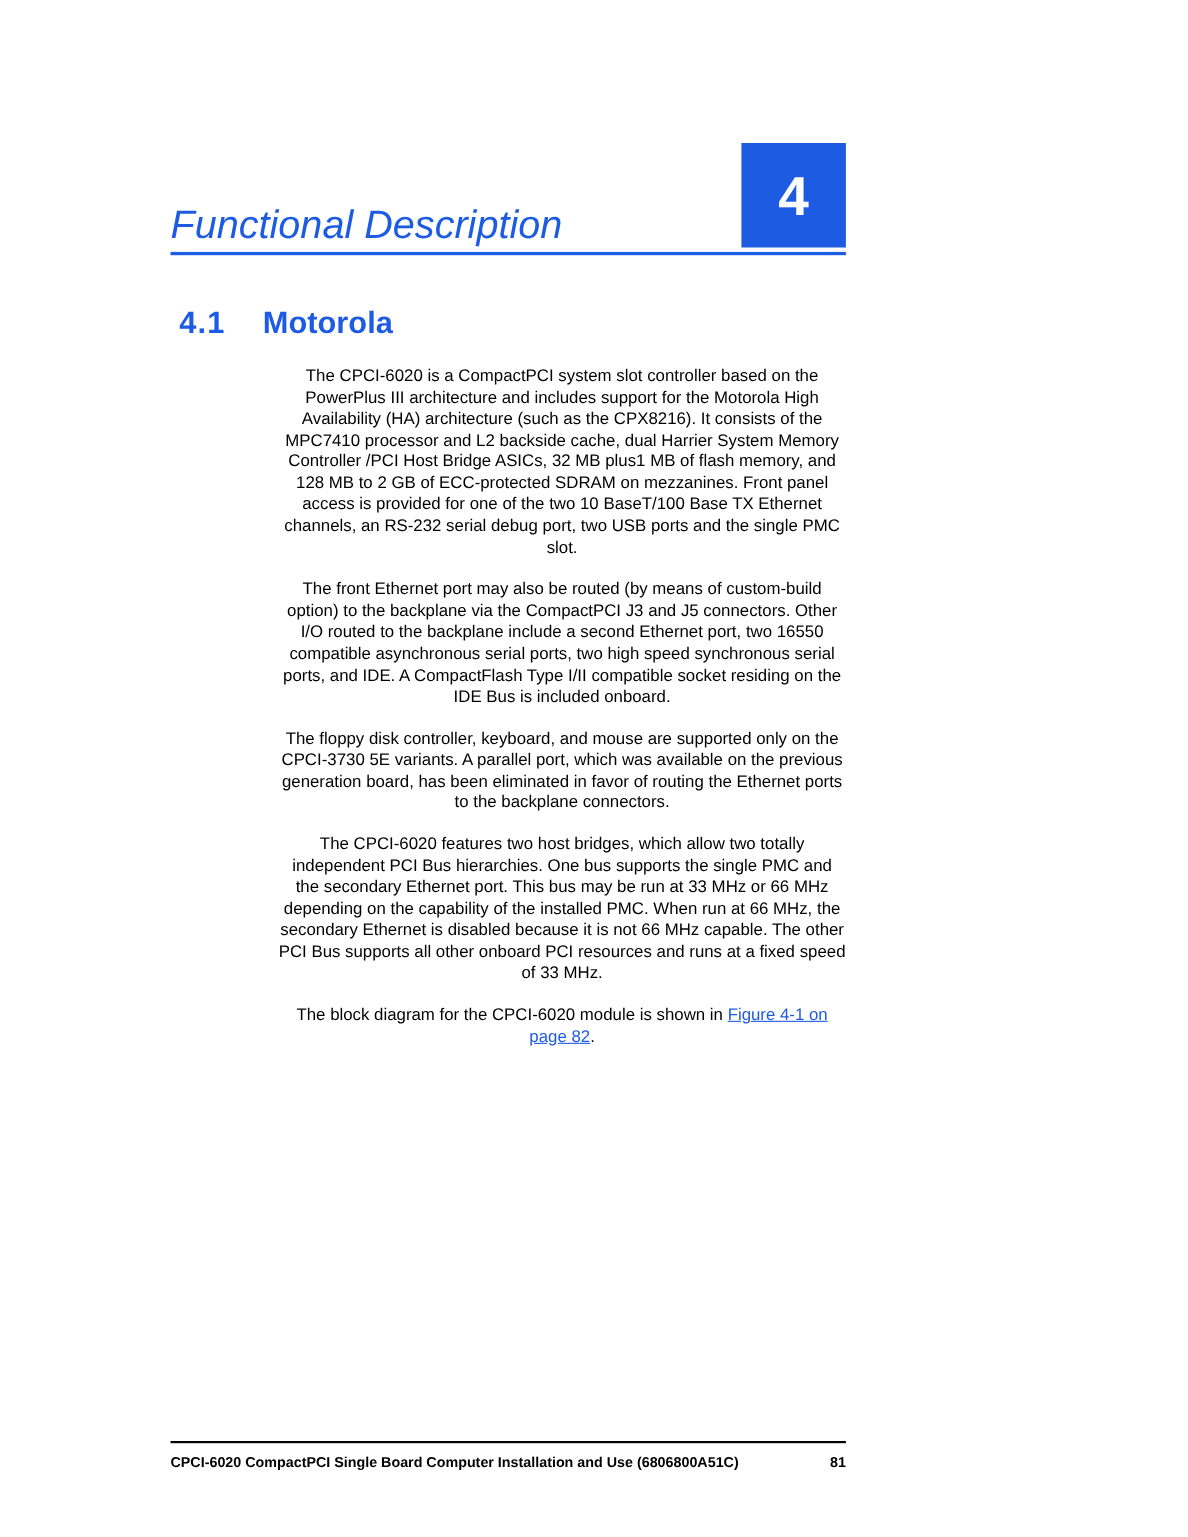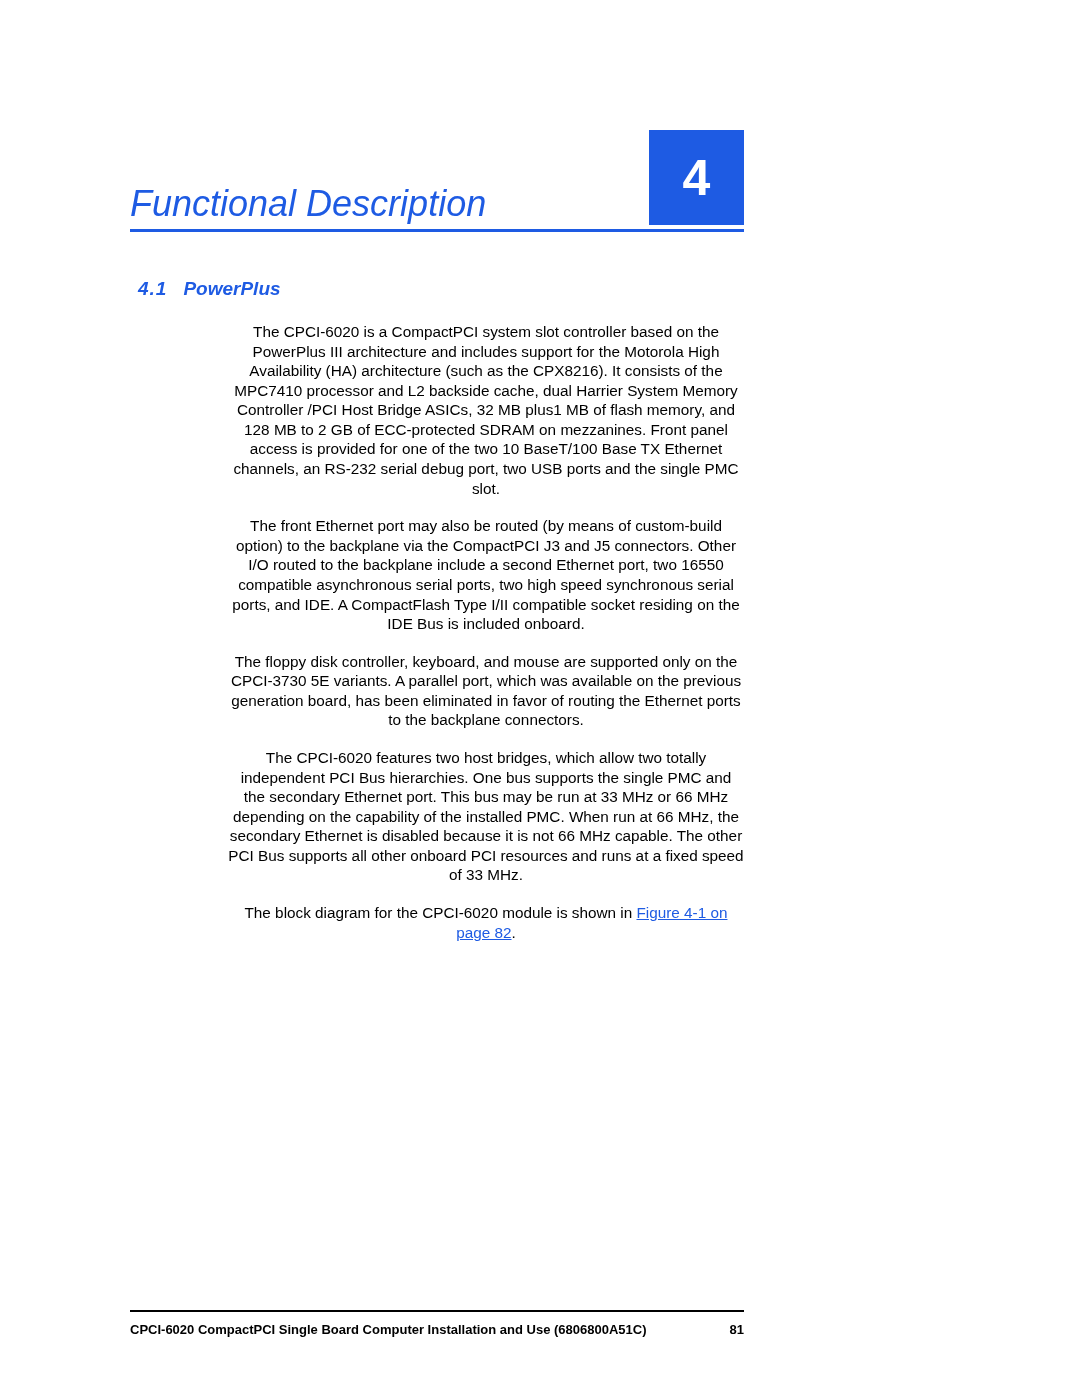--- a/index.html
+++ b/index.html
@@ -1,23 +1,23 @@
 <!DOCTYPE html>
 <html><head>
 <meta charset="utf-8">
 <style>
   :root { --blue: #1e5be3; }
   html, body { margin: 0; padding: 0; background: #fff; }
   body { font-family: Arial, Helvetica, sans-serif; color: #000; }
-  .page { width: 874px; height: 1397px; box-sizing: border-box; padding: 130px 130px 0 130px; position: relative; }
+  .page { width: 874px; height: 1397px; box-sizing: border-box; padding: 130px 130px 0 130px; position: relative; margin-left: 25px; }
   .header { display: flex; align-items: flex-end; justify-content: space-between; }
   .chapter-title { font-style: italic; font-size: 36px; color: var(--blue); font-weight: 400; }
   .chapter-box { width: 95px; height: 95px; background: var(--blue); color: #fff; display: flex; align-items: center; justify-content: center; font-size: 50px; font-weight: 700; }
   .hr { border-top: 3px solid var(--blue); margin-top: 4px; }
-  .section-heading { display: flex; gap: 16px; color: var(--blue); font-size: 19px; font-weight: 700; margin-top: 46px; margin-bottom: 22px; font-style: italic; }
+  .section-heading { display: flex; gap: 34px; color: var(--blue); font-size: 28px; font-weight: 700; margin-top: 46px; margin-bottom: 22px; }
   .sec-num { margin-left: 8px; letter-spacing: 1px; }
   .body-text { margin-left: 98px; font-size: 15.3px; line-height: 1.28; }
   .body-text p { margin: 0 0  0; text-align: center; }
   .body-text p + p { margin-top: 18px; }
   .figure-link { color: var(--blue); text-decoration: underline; }
   .footer { position: absolute; left: 130px; right: 130px; bottom: 60px; text-align: center; }
   .footer-rule { border-top: 2px solid #000; margin-bottom: 10px; }
   .footer-row { display: flex; justify-content: space-between; align-items: baseline; font-size: 13px; font-weight: 700; }
 </style>
 </head>
@@ -28,21 +28,21 @@
   <div class="header">
     <div class="chapter-title">Functional Description</div>
     <div class="chapter-box">
       <span>4</span>
     </div>
   </div>
   <div class="hr"></div>
 
   <div class="section-heading">
     <span class="sec-num">4.1</span>
-    <span>PowerPlus</span>
+    <span>Motorola</span>
   </div>
 
   <div class="body-text">
     <p>The CPCI-6020 is a CompactPCI system slot controller based on the PowerPlus III architecture and includes support for the Motorola High Availability (HA) architecture (such as the CPX8216). It consists of the MPC7410 processor and L2 backside cache, dual Harrier System Memory Controller /PCI Host Bridge ASICs, 32 MB plus1 MB of flash memory, and 128 MB to 2 GB of ECC-protected SDRAM on mezzanines. Front panel access is provided for one of the two 10 BaseT/100 Base TX Ethernet channels, an RS-232 serial debug port, two USB ports and the single PMC slot.</p>
     <p>The front Ethernet port may also be routed (by means of custom-build option) to the backplane via the CompactPCI J3 and J5 connectors. Other I/O routed to the backplane include a second Ethernet port, two 16550 compatible asynchronous serial ports, two high speed synchronous serial ports, and IDE. A CompactFlash Type I/II compatible socket residing on the IDE Bus is included onboard.</p>
     <p>The floppy disk controller, keyboard, and mouse are supported only on the CPCI-3730 5E variants. A parallel port, which was available on the previous generation board, has been eliminated in favor of routing the Ethernet ports to the backplane connectors.</p>
     <p>The CPCI-6020 features two host bridges, which allow two totally independent PCI Bus hierarchies. One bus supports the single PMC and the secondary Ethernet port. This bus may be run at 33 MHz or 66 MHz depending on the capability of the installed PMC. When run at 66 MHz, the secondary Ethernet is disabled because it is not 66 MHz capable. The other PCI Bus supports all other onboard PCI resources and runs at a fixed speed of 33 MHz.</p>
     <p>
       <span>The block diagram for the CPCI-6020 module is shown in </span><span class="figure-link">Figure 4-1 on page 82</span><span>.</span>
     </p>

